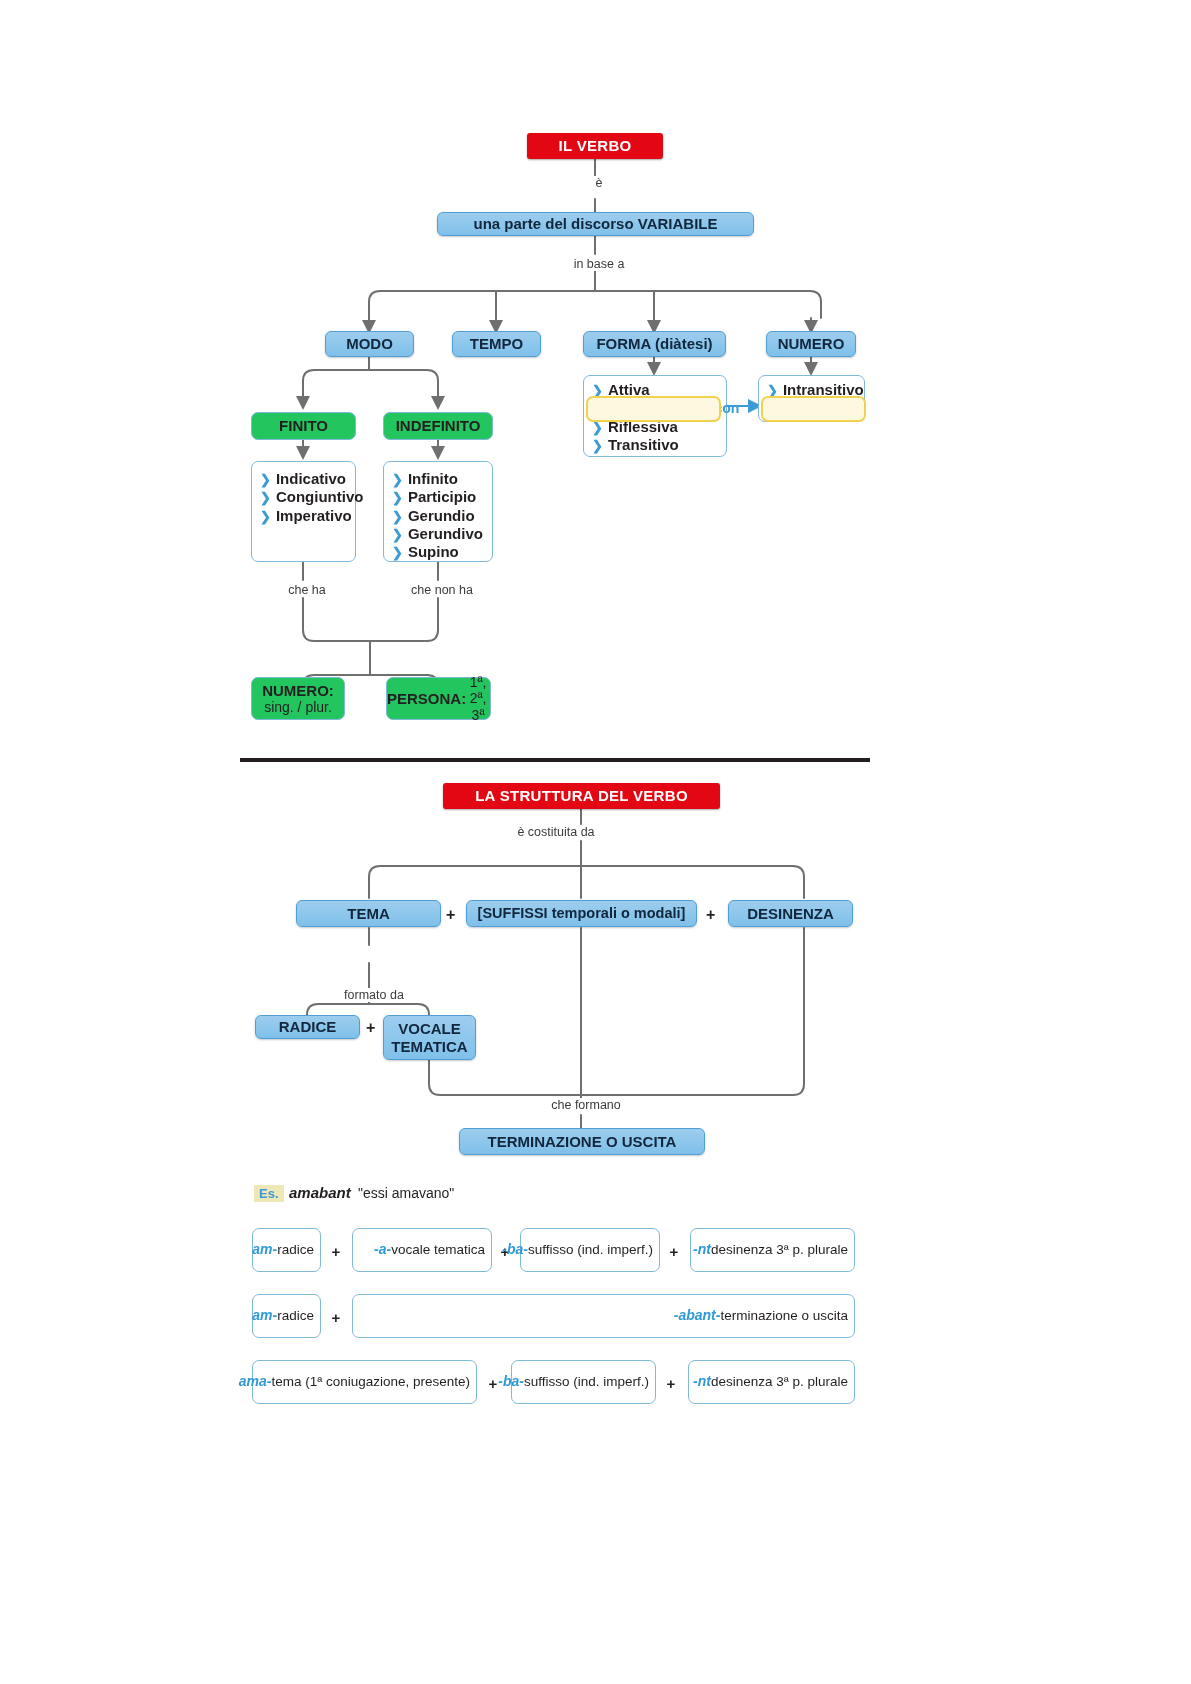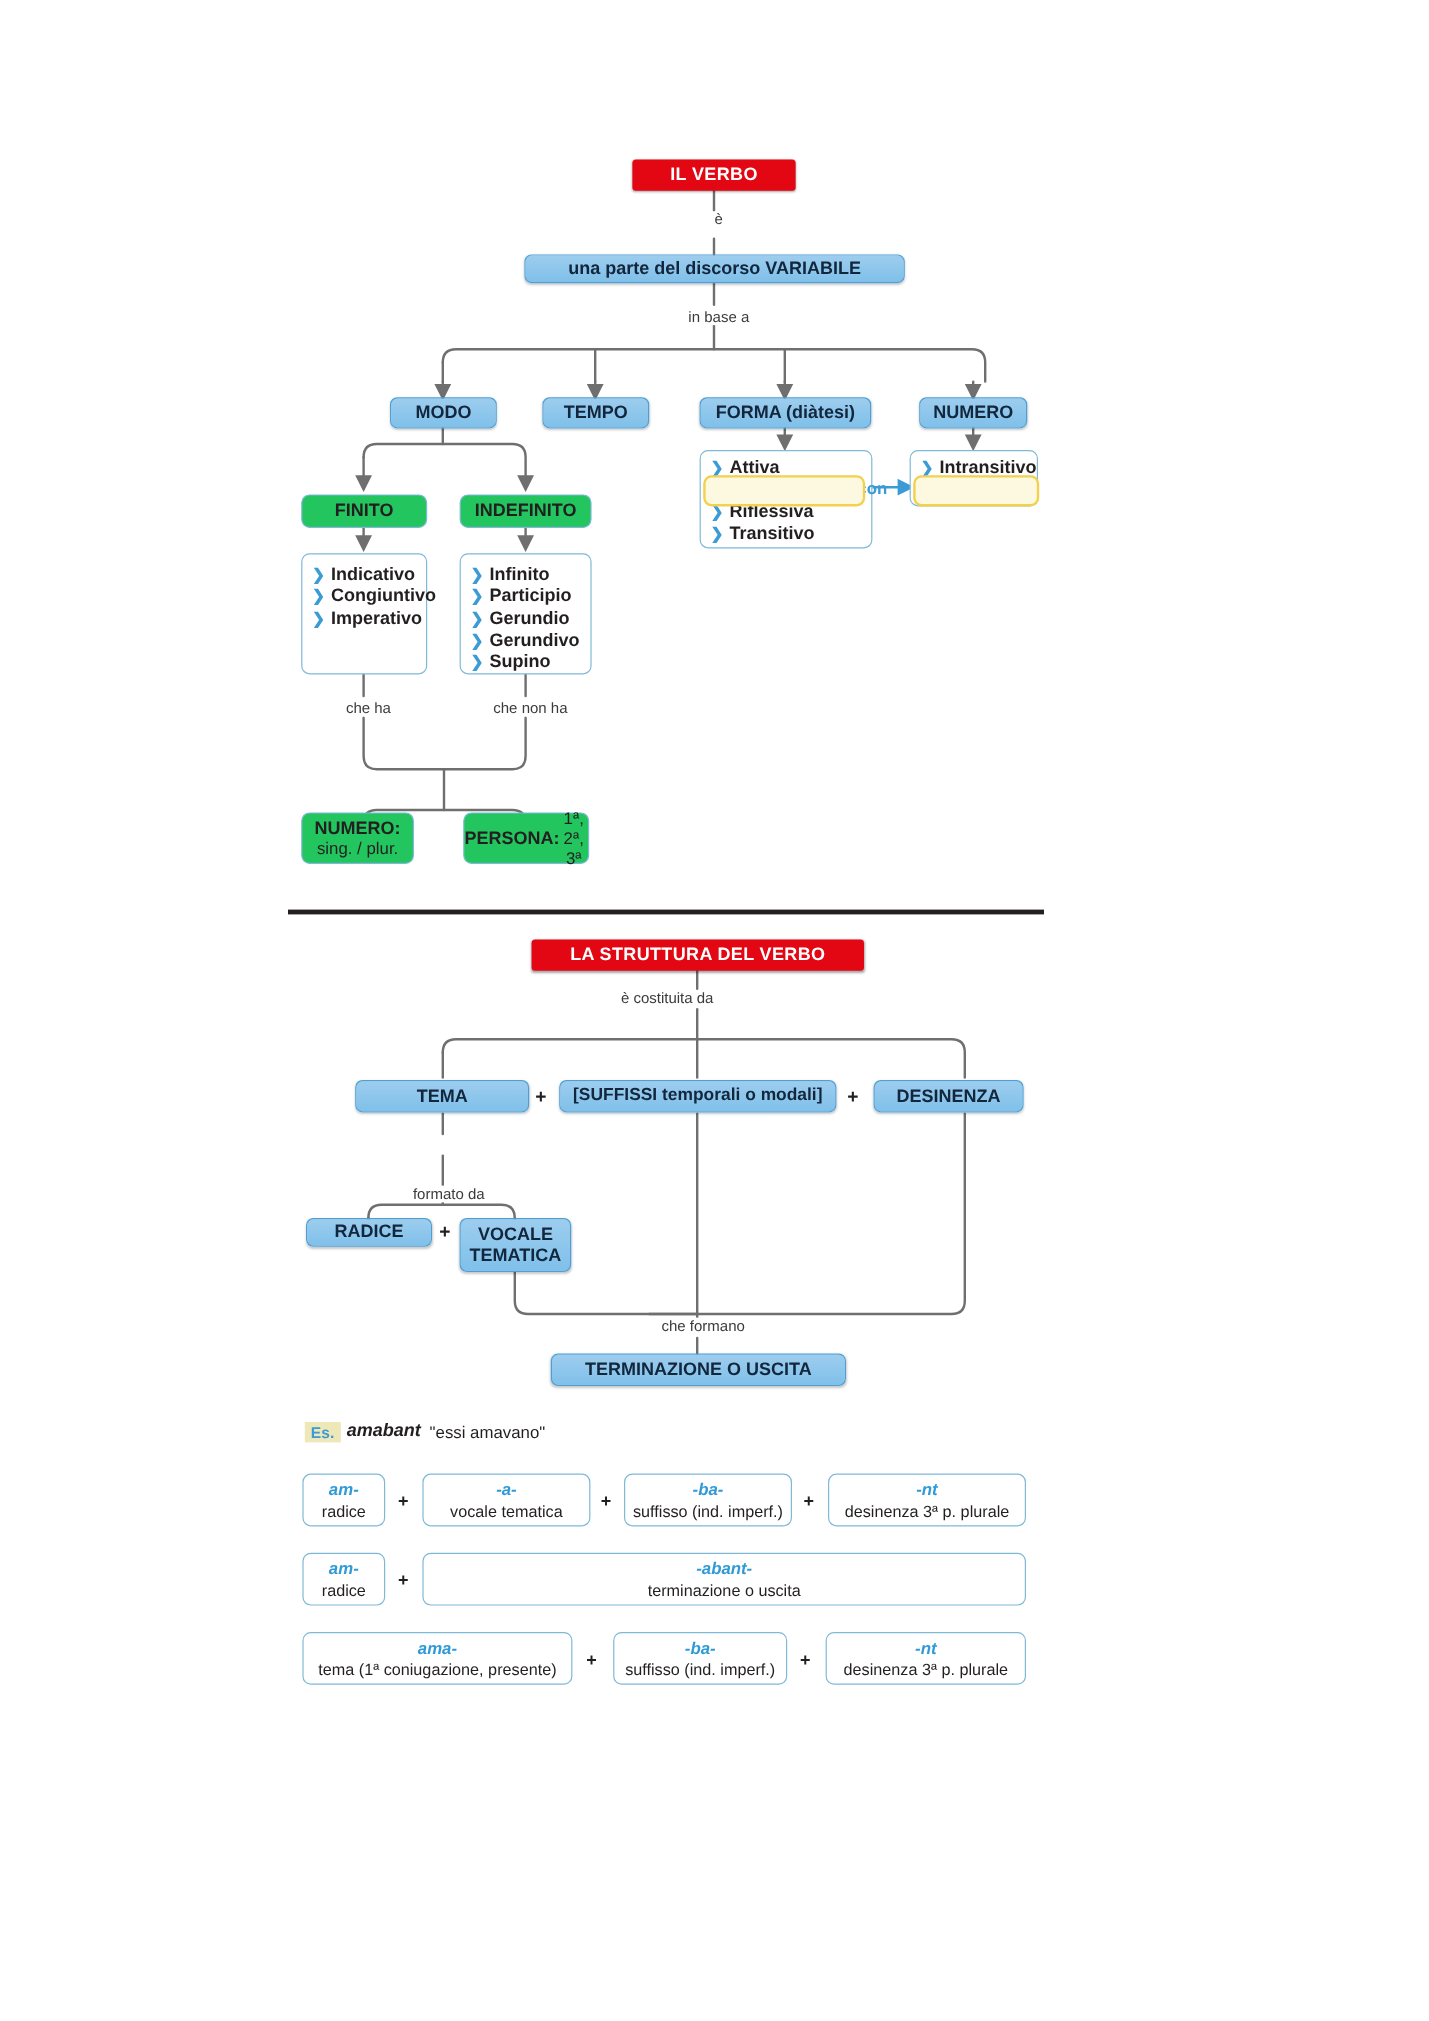--- a/index.html
+++ b/index.html
@@ -144,23 +144,23 @@
     color: #231f20;
     white-space: nowrap;
   }
   .morph {
     position: absolute;
     box-sizing: border-box;
     border: 1px solid #7fb9d8;
     border-radius: 7px;
     background: #ffffff;
     display: flex;
-    flex-direction: column;
+    flex-direction: row;
     align-items: center;
-    justify-content: space-between;
+    justify-content: flex-end;
     padding: 4px 6px;
   }
   .morph .top {
     color: #2f9ad6;
     font-weight: bold;
     font-style: italic;
     font-size: 14px;
     line-height: 1.25;
     white-space: nowrap;
   }

